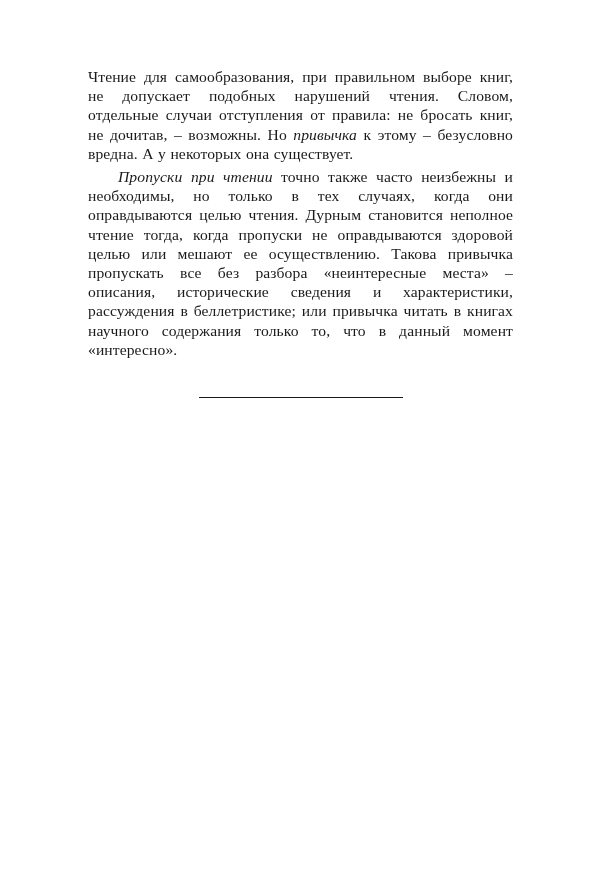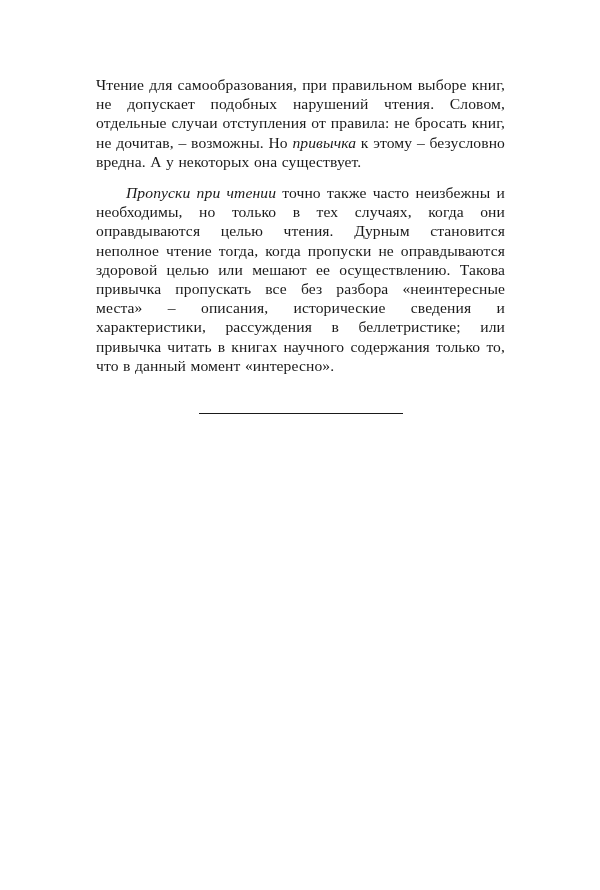--- a/index.html
+++ b/index.html
@@ -16,21 +16,21 @@
     font-family: "Liberation Serif", "DejaVu Serif", serif;
     color: #1a1a1a;
   }
   .text-block {
     position: absolute;
     top: 63px;
     left: 84px;
     width: 433px;
   }
   .para {
-    margin: 12px;
+    margin: 4px;
     font-size: 15.6px;
     line-height: 19.2px;
     text-align: justify;
     letter-spacing: 0.1px;
     word-spacing: 0.5px;
   }
   .para.indented {
     text-indent: 30px;
   }
   .para em {

